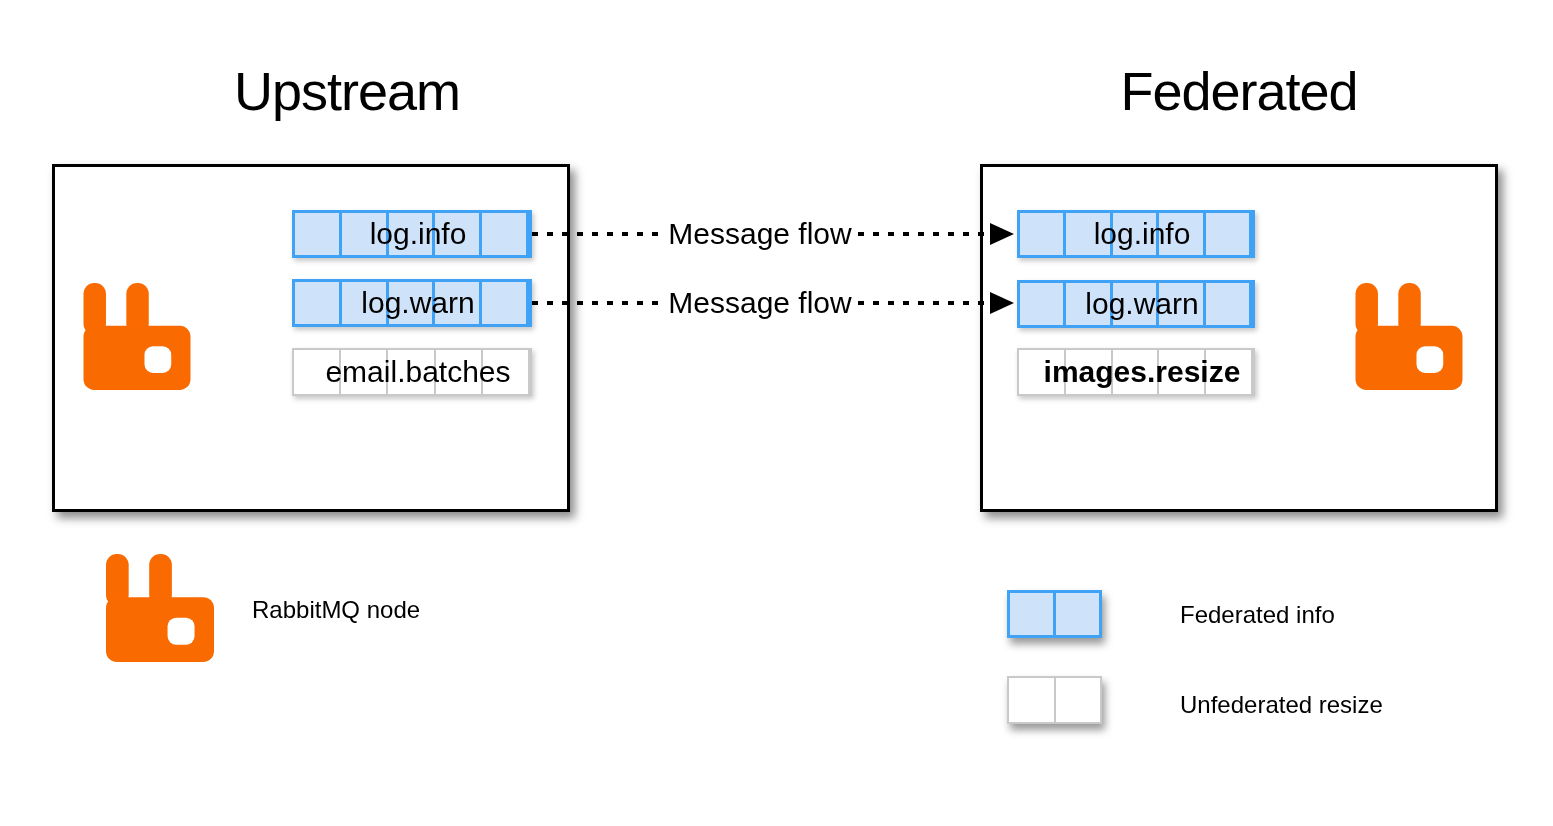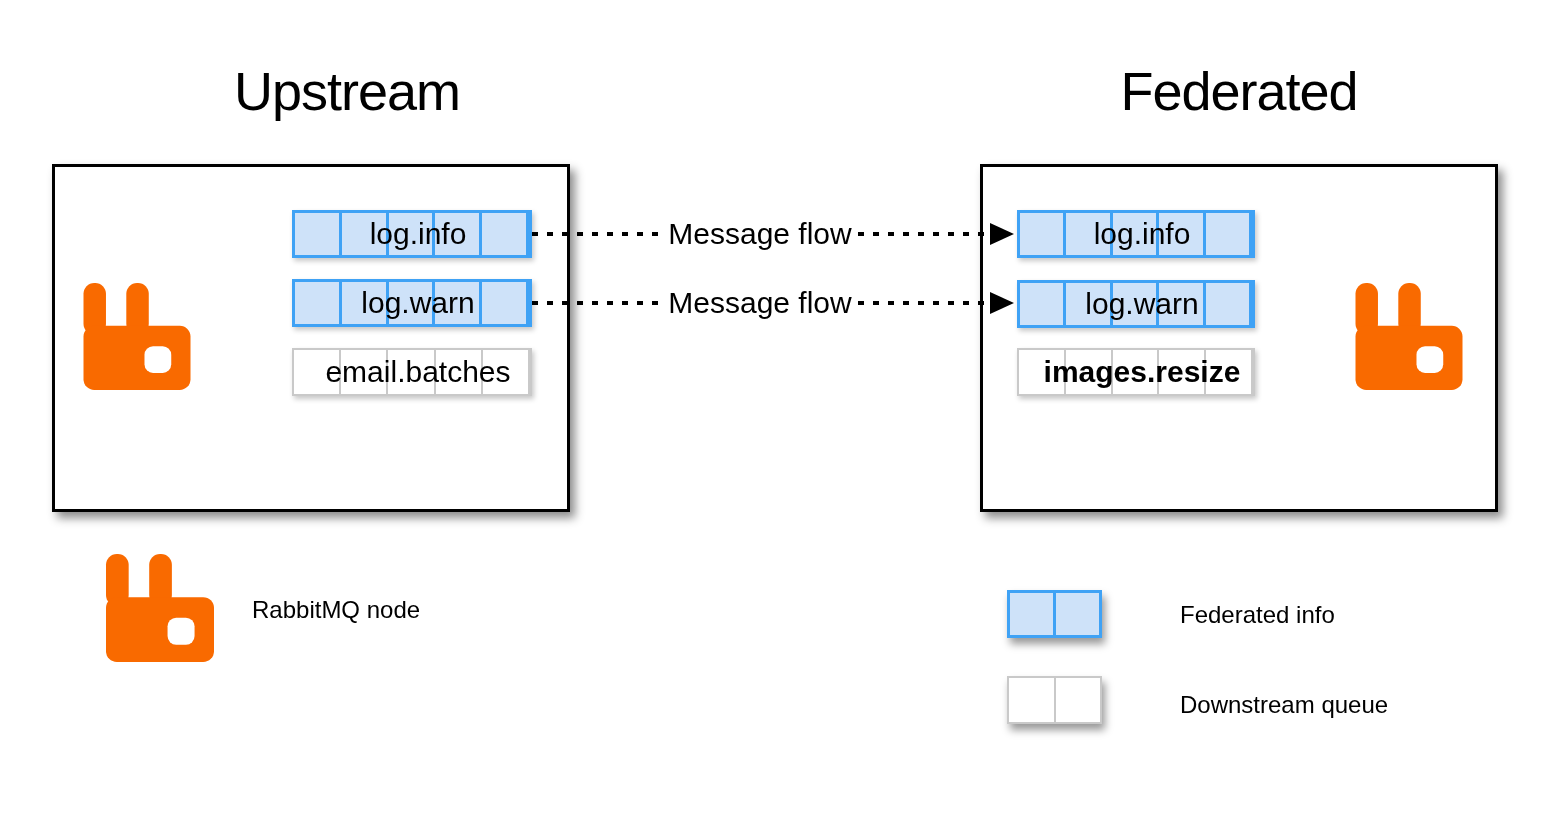--- a/index.html
+++ b/index.html
@@ -189,13 +189,13 @@
 <div class="queue federated legend-swatch" style="left:1007px; top:590px; width:95px;">
   <span class="cell"></span>
   <span class="cell"></span>
 </div>
 <div class="abs legend-label" style="left:1180px; top:597px;">Federated info</div>
 
 <div class="queue unfederated legend-swatch" style="left:1007px; top:676px; width:95px;">
   <span class="cell"></span>
   <span class="cell"></span>
 </div>
-<div class="abs legend-label" style="left:1180px; top:687px;">Downstream queue</div>
+<div class="abs legend-label" style="left:1180px; top:687px;">Unfederated resize</div>
 
 </body></html>

